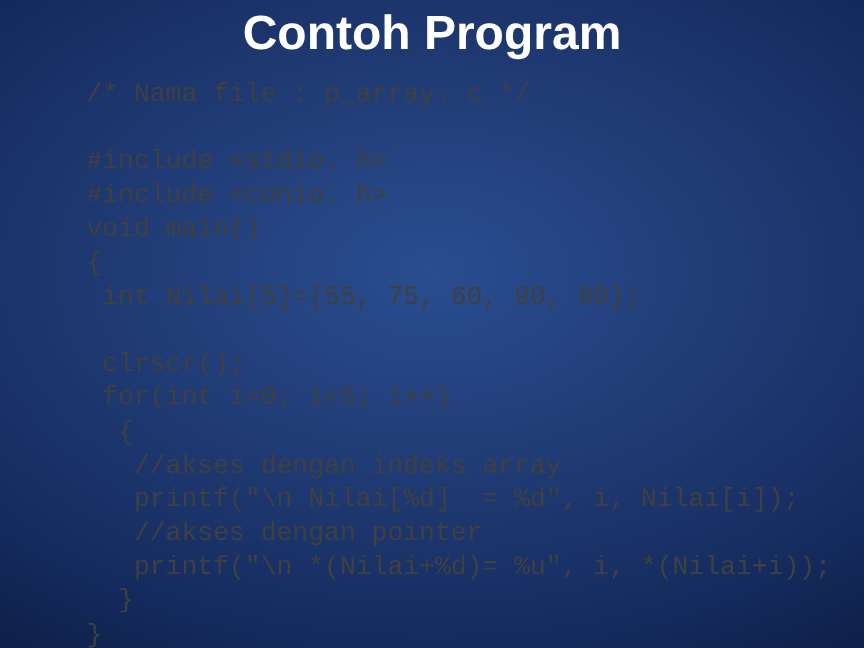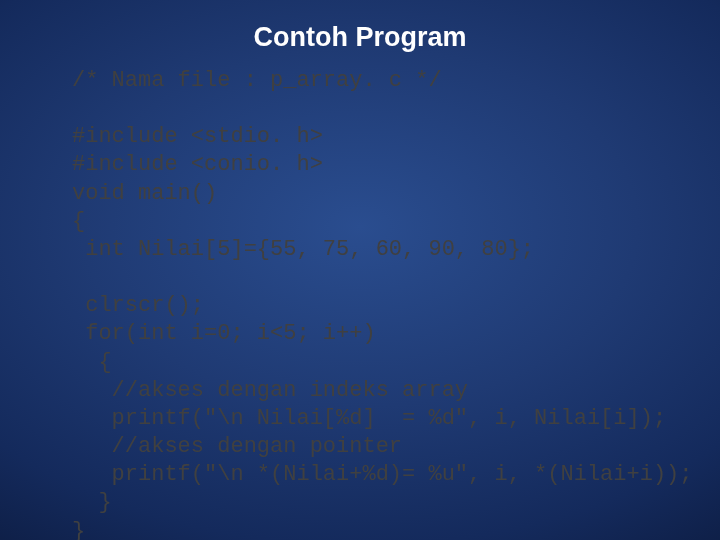--- a/index.html
+++ b/index.html
@@ -7,26 +7,25 @@
     width:720px;height:540px;
     background:radial-gradient(ellipse 110% 95% at 50% 42%,#2a4d8f 0%,#1f3a73 35%,#142a5c 62%,#0a1738 88%,#050b1f 100%);
     font-family:"Courier New",Courier,monospace;
     color:#fff;
     overflow:hidden;
     box-sizing:border-box;
   }
   .title{
     font-family:Arial,Helvetica,sans-serif;
     font-weight:700;
-    font-size:27px;
+    font-size:40px;
     text-align:center;
     color:#fff;
     padding-top:6px;
     letter-spacing:0px;
-    margin-top:16px;
   }
   .code{
     padding:14px 0 0 72px;
     font-size:22px;
     line-height:1.28;
     white-space:pre;
     color:#404040;
   }
 </style>
 </head>

